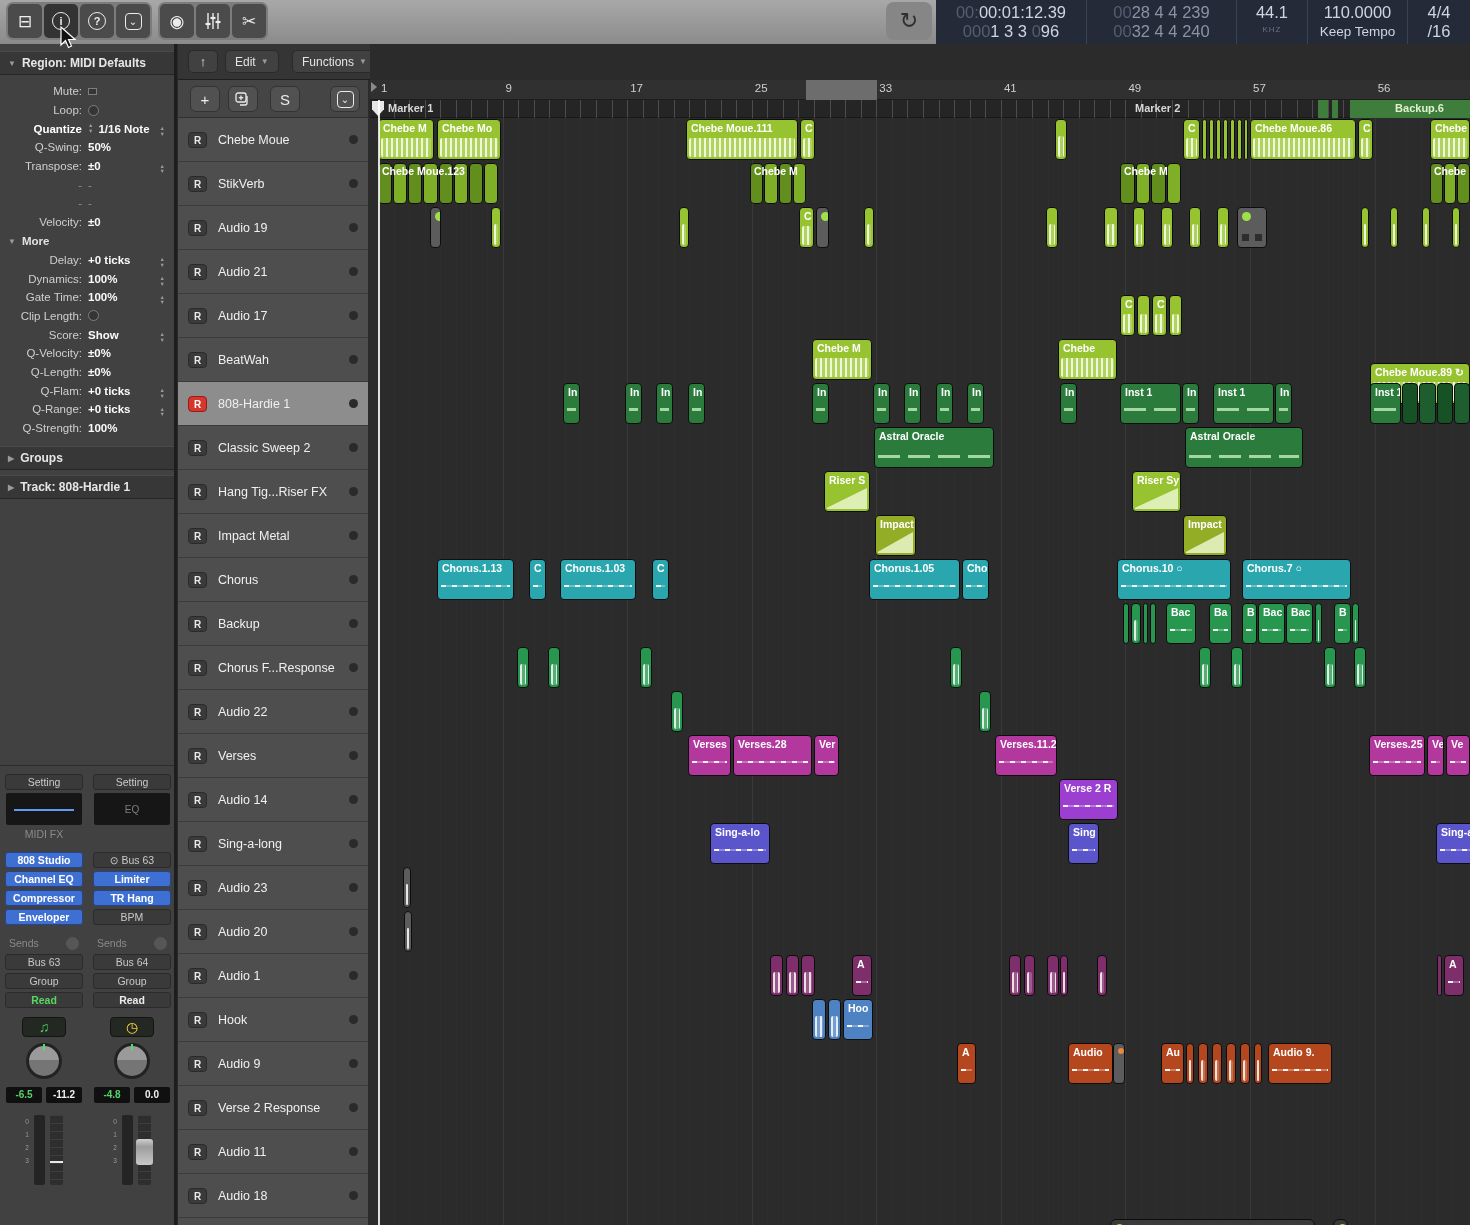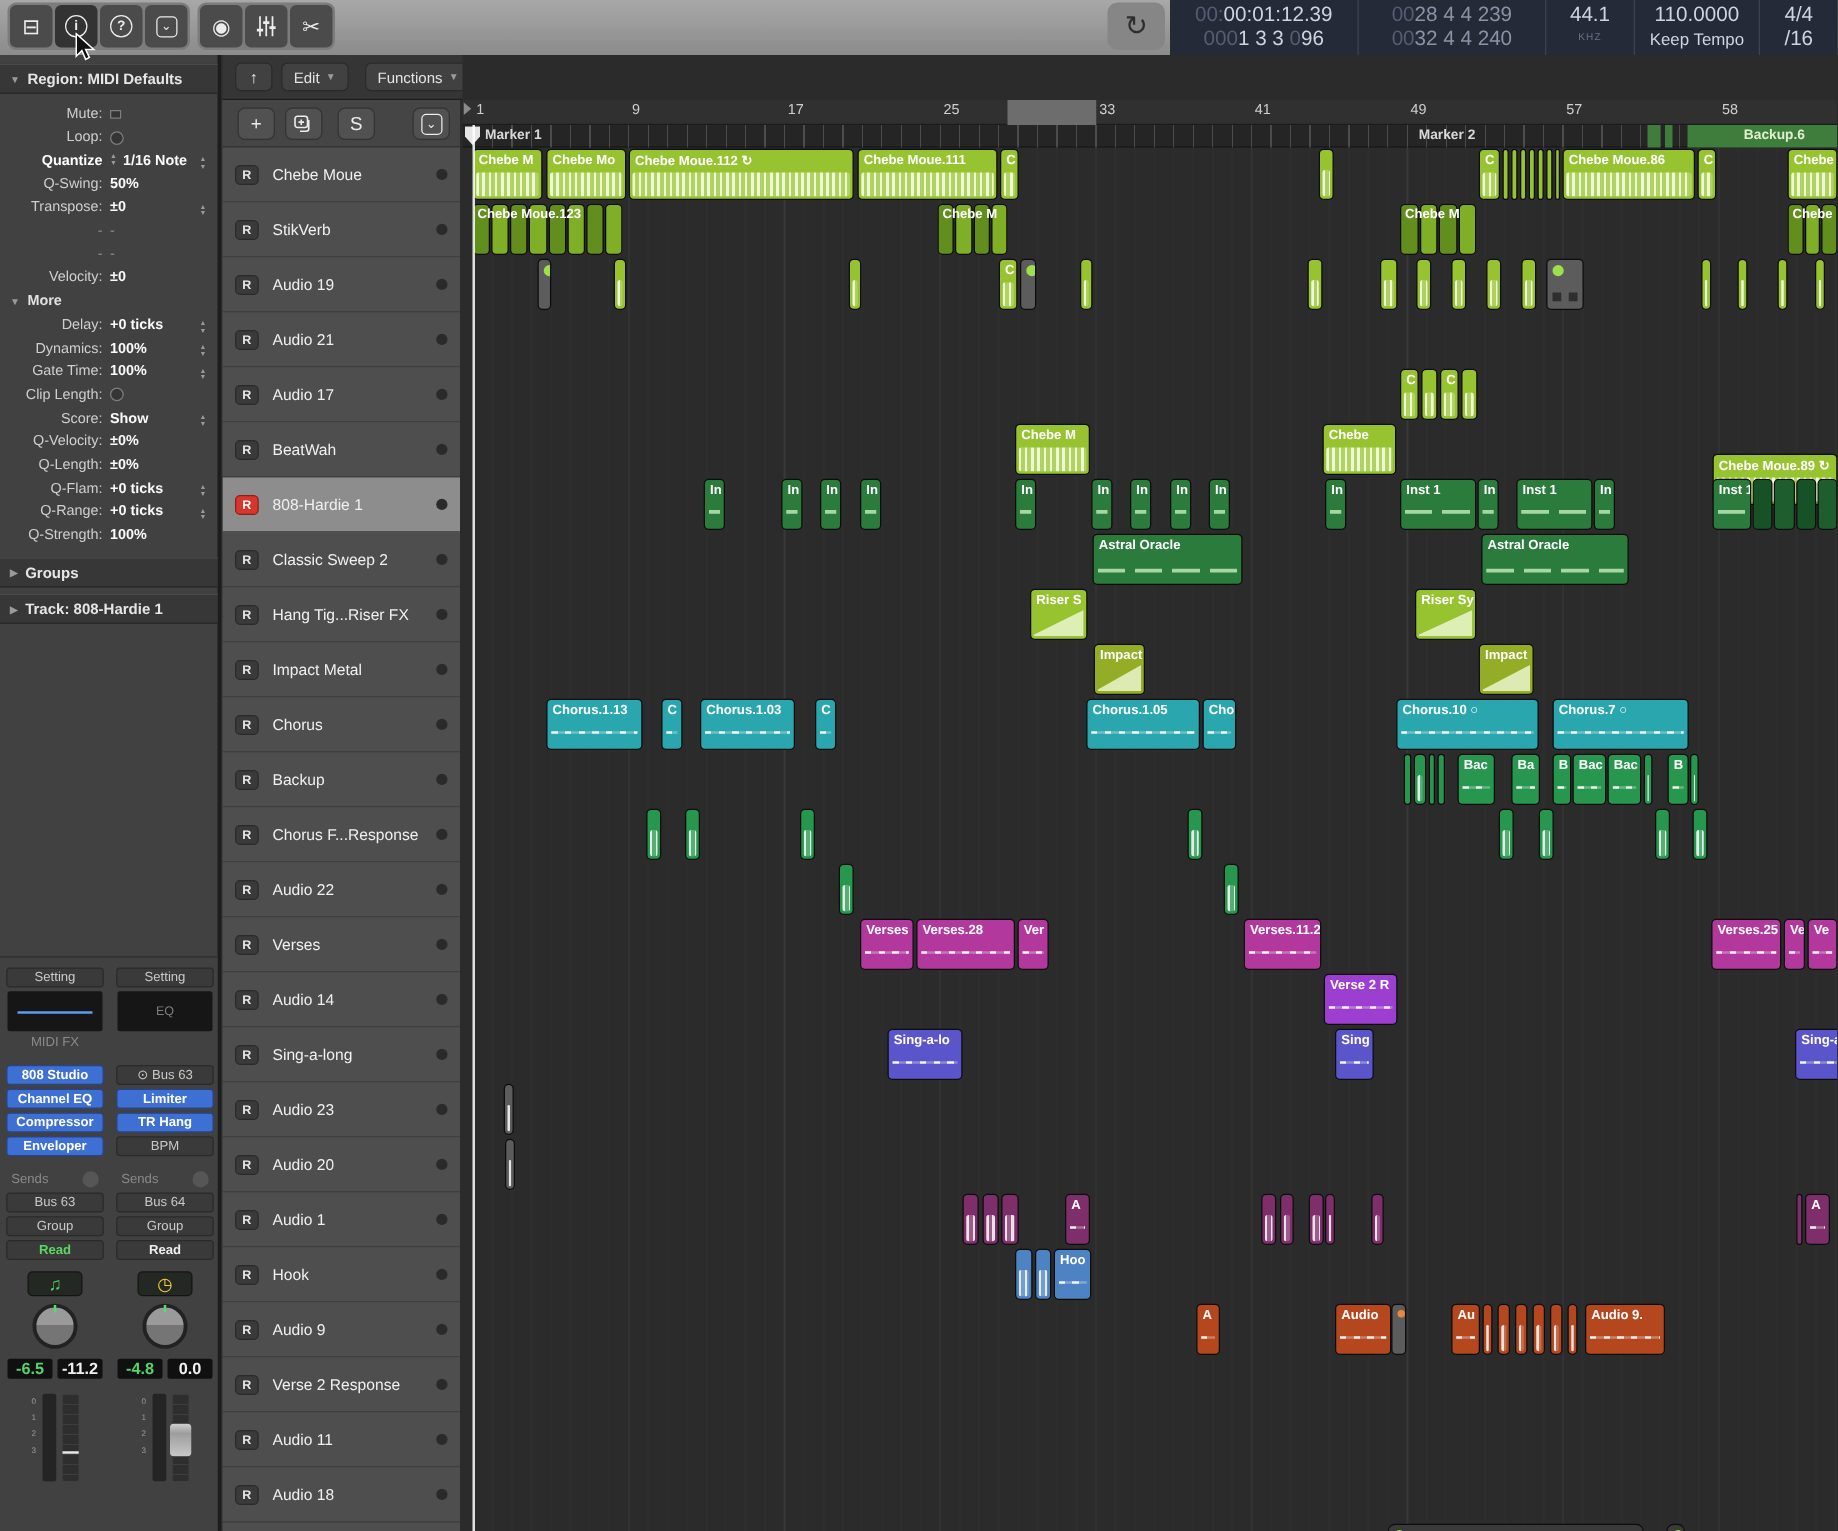--- a/index.html
+++ b/index.html
@@ -75,21 +75,21 @@
   .sends { display:flex; align-items:center; height:18px; padding:0 6px; color:#8a8a8a;
     font-size:10.5px; margin-top:8px; }
   .sends .kn { margin-left:auto; width:13px; height:13px; border-radius:50%; background:#565656; }
   .icbtn { width:44px; height:20px; margin:8px auto 0; background:#232823; border:1px solid #141414;
     border-radius:4px; display:flex; align-items:center; justify-content:center; font-size:14px; }
   .knob { width:36px; height:36px; margin:6px auto 0; border-radius:50%; background:
     linear-gradient(#9a9a9a 0 46%, #757575 46% 100%); border:3px solid #222; position:relative; }
   .knob::after { content:""; position:absolute; left:50%; top:-2px; width:2px; height:6px;
     background:#4fe06a; transform:translateX(-50%); }
   .vals { display:flex; justify-content:center; gap:4px; margin-top:8px; }
-  .vbox { width:36px; height:16px; background:#101010; border-radius:2px; font-size:13px;
+  .vbox { width:36px; height:16px; background:#101010; border-radius:2px; font-size:10px;
     font-weight:700; text-align:center; line-height:16px; }
   .vbox.g { color:#56d36a; } .vbox.w { color:#f0f0f0; }
   .fad { display:flex; gap:5px; justify-content:center; margin-top:12px; height:70px; }
   .fscale { font-size:6.5px; color:#9a9a9a; line-height:13px; text-align:right; }
   .fbar { width:11px; background:#242424; border-radius:2px; }
   .fbar2 { width:13px; background:#2e2e2e; border-radius:2px; position:relative;
     background-image:repeating-linear-gradient(#3d3d3d 0 1px, transparent 1px 8px); }
   .fcap { position:absolute; left:-2px; top:24px; width:17px; height:26px; border-radius:3px;
     background:linear-gradient(#cfcfcf,#9d9d9d 30%,#c8c8c8); }
   .fline { position:absolute; left:0; right:0; top:46px; height:2px; background:#e8e8e8; }
@@ -629,21 +629,21 @@
     <div id="ruler">
         <div id="ruler-dimblock"></div>
         <span class="bar-num" style="left: 11px;">1</span>
         <span class="bar-num" style="left: 135.58px;">9</span>
         <span class="bar-num" style="left: 260.16px;">17</span>
         <span class="bar-num" style="left: 384.74px;">25</span>
         <span class="bar-num" style="left: 509.32px;">33</span>
         <span class="bar-num" style="left: 633.9px;">41</span>
         <span class="bar-num" style="left: 758.48px;">49</span>
         <span class="bar-num" style="left: 883.06px;">57</span>
-        <span class="bar-num" style="left: 1007.64px;">58</span>
+        <span class="bar-num" style="left: 1007.64px;">56</span>
       </div>
     <div id="ruler-tri"></div>
     <div id="markers">
       <div id="marker-ticks"></div>
       <div id="mk-flag"></div>
       <span class="mk-label" style="left:18px">Marker 1</span>
       <span class="mk-label" style="left:765px">Marker 2</span>
       <div class="mk-green" style="left:948px;width:10px"></div>
       <div class="mk-green" style="left:962px;width:6px"></div>
       <div id="mk-backup">
@@ -653,24 +653,20 @@
     <div id="playhead"></div>
     <div id="regions">
         <div class="region rg-lime" style="left: 8px; top: 1px; width: 56px;">
           <span class="rl">Chebe M</span>
           <span class="wf"></span>
         </div>
         <div class="region rg-lime" style="left: 67px; top: 1px; width: 64px;">
           <span class="rl">Chebe Mo</span>
           <span class="wf"></span>
         </div>
-        <div class="region rg-lime" style="left: 133px; top: 1px; width: 180px;">
-          <span class="rl">Chebe Moue.112 ↻</span>
-          <span class="wf"></span>
-        </div>
         <div class="region rg-lime" style="left: 316px; top: 1px; width: 112px;">
           <span class="rl">Chebe Moue.111</span>
           <span class="wf"></span>
         </div>
         <div class="region rg-lime" style="left: 430px; top: 1px; width: 15px;">
           <span class="rl">C</span>
           <span class="wf"></span>
         </div>
         <div class="region rg-lime" style="left: 685px; top: 1px; width: 12px;">
           <span class="wfs"></span>

